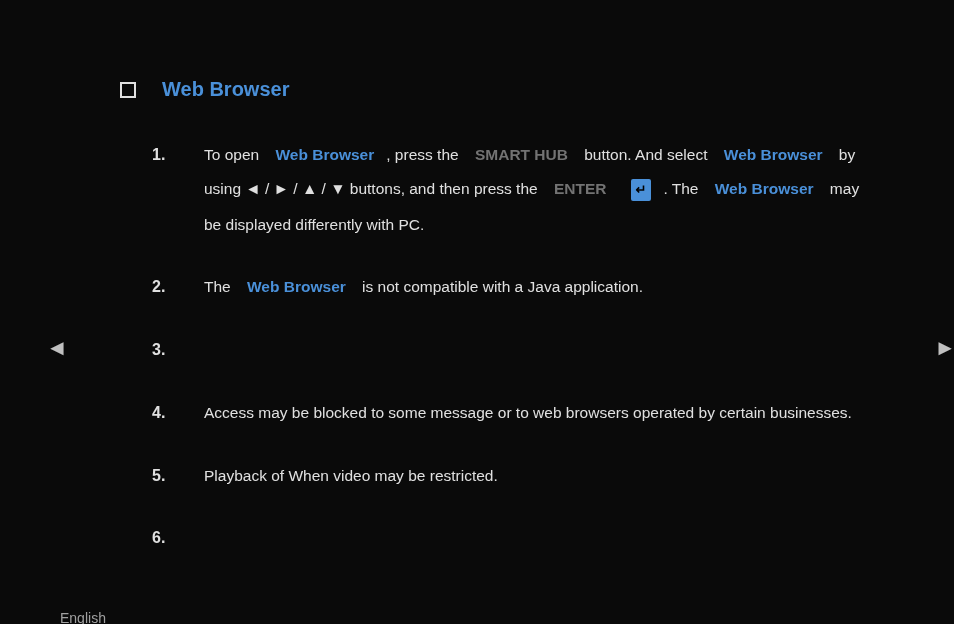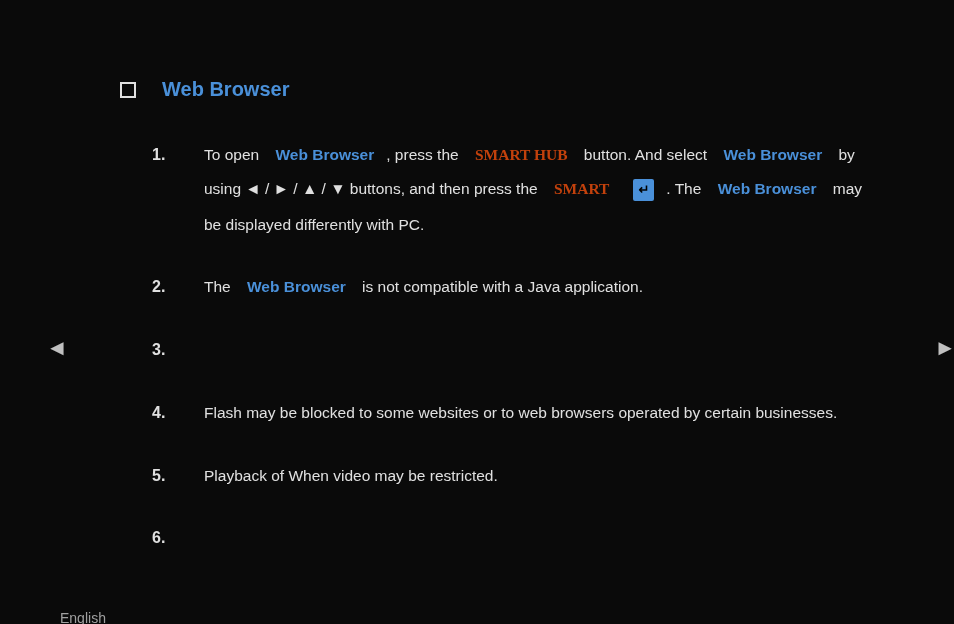--- a/index.html
+++ b/index.html
@@ -69,22 +69,21 @@
       font-size: 15.5px;
     }
 
     .highlight {
       color: #4a90d9;
       font-weight: bold;
     }
 
     .bold-text {
       font-weight: bold;
-      color: #c2410c;
-      font-family: Liberation Serif, serif;
+      color: #737373;
     }
 
     .enter-btn {
       display: inline-block;
       background: #4a90d9;
       color: #000;
       font-weight: bold;
       font-size: 13px;
       padding: 1px 5px;
       border-radius: 2px;
@@ -127,39 +126,39 @@
   <div class="section-header">
     <div class="section-checkbox"></div>
     <span class="section-title">Web Browser</span>
   </div>
 
   <ol class="items-list">
 
     <li>
       <span class="item-number">1.</span>
       <span class="item-text">
-        To open <span class="highlight">Web Browser</span>, press the <span class="bold-text">SMART HUB</span> button. And select <span class="highlight">Web Browser</span> by using ◄ / ► / ▲ / ▼ buttons, and then press the <span class="bold-text">SMART</span><span class="enter-btn">↵</span>. The <span class="highlight">Web Browser</span> may be displayed differently with PC.
+        To open <span class="highlight">Web Browser</span>, press the <span class="bold-text">SMART HUB</span> button. And select <span class="highlight">Web Browser</span> by using ◄ / ► / ▲ / ▼ buttons, and then press the <span class="bold-text">ENTER</span><span class="enter-btn">↵</span>. The <span class="highlight">Web Browser</span> may be displayed differently with PC.
       </span>
     </li>
 
     <li>
       <span class="item-number">2.</span>
       <span class="item-text">
         The <span class="highlight">Web Browser</span> is not compatible with a Java application.
       </span>
     </li>
 
     <li>
       <span class="item-number">3.</span>
     </li>
 
     <li>
       <span class="item-number">4.</span>
       <span class="item-text">
-        Flash may be blocked to some websites or to web browsers operated by certain businesses.
+        Access may be blocked to some message or to web browsers operated by certain businesses.
       </span>
     </li>
 
     <li>
       <span class="item-number">5.</span>
       <span class="item-text">
         Playback of When video may be restricted.
       </span>
     </li>
 

